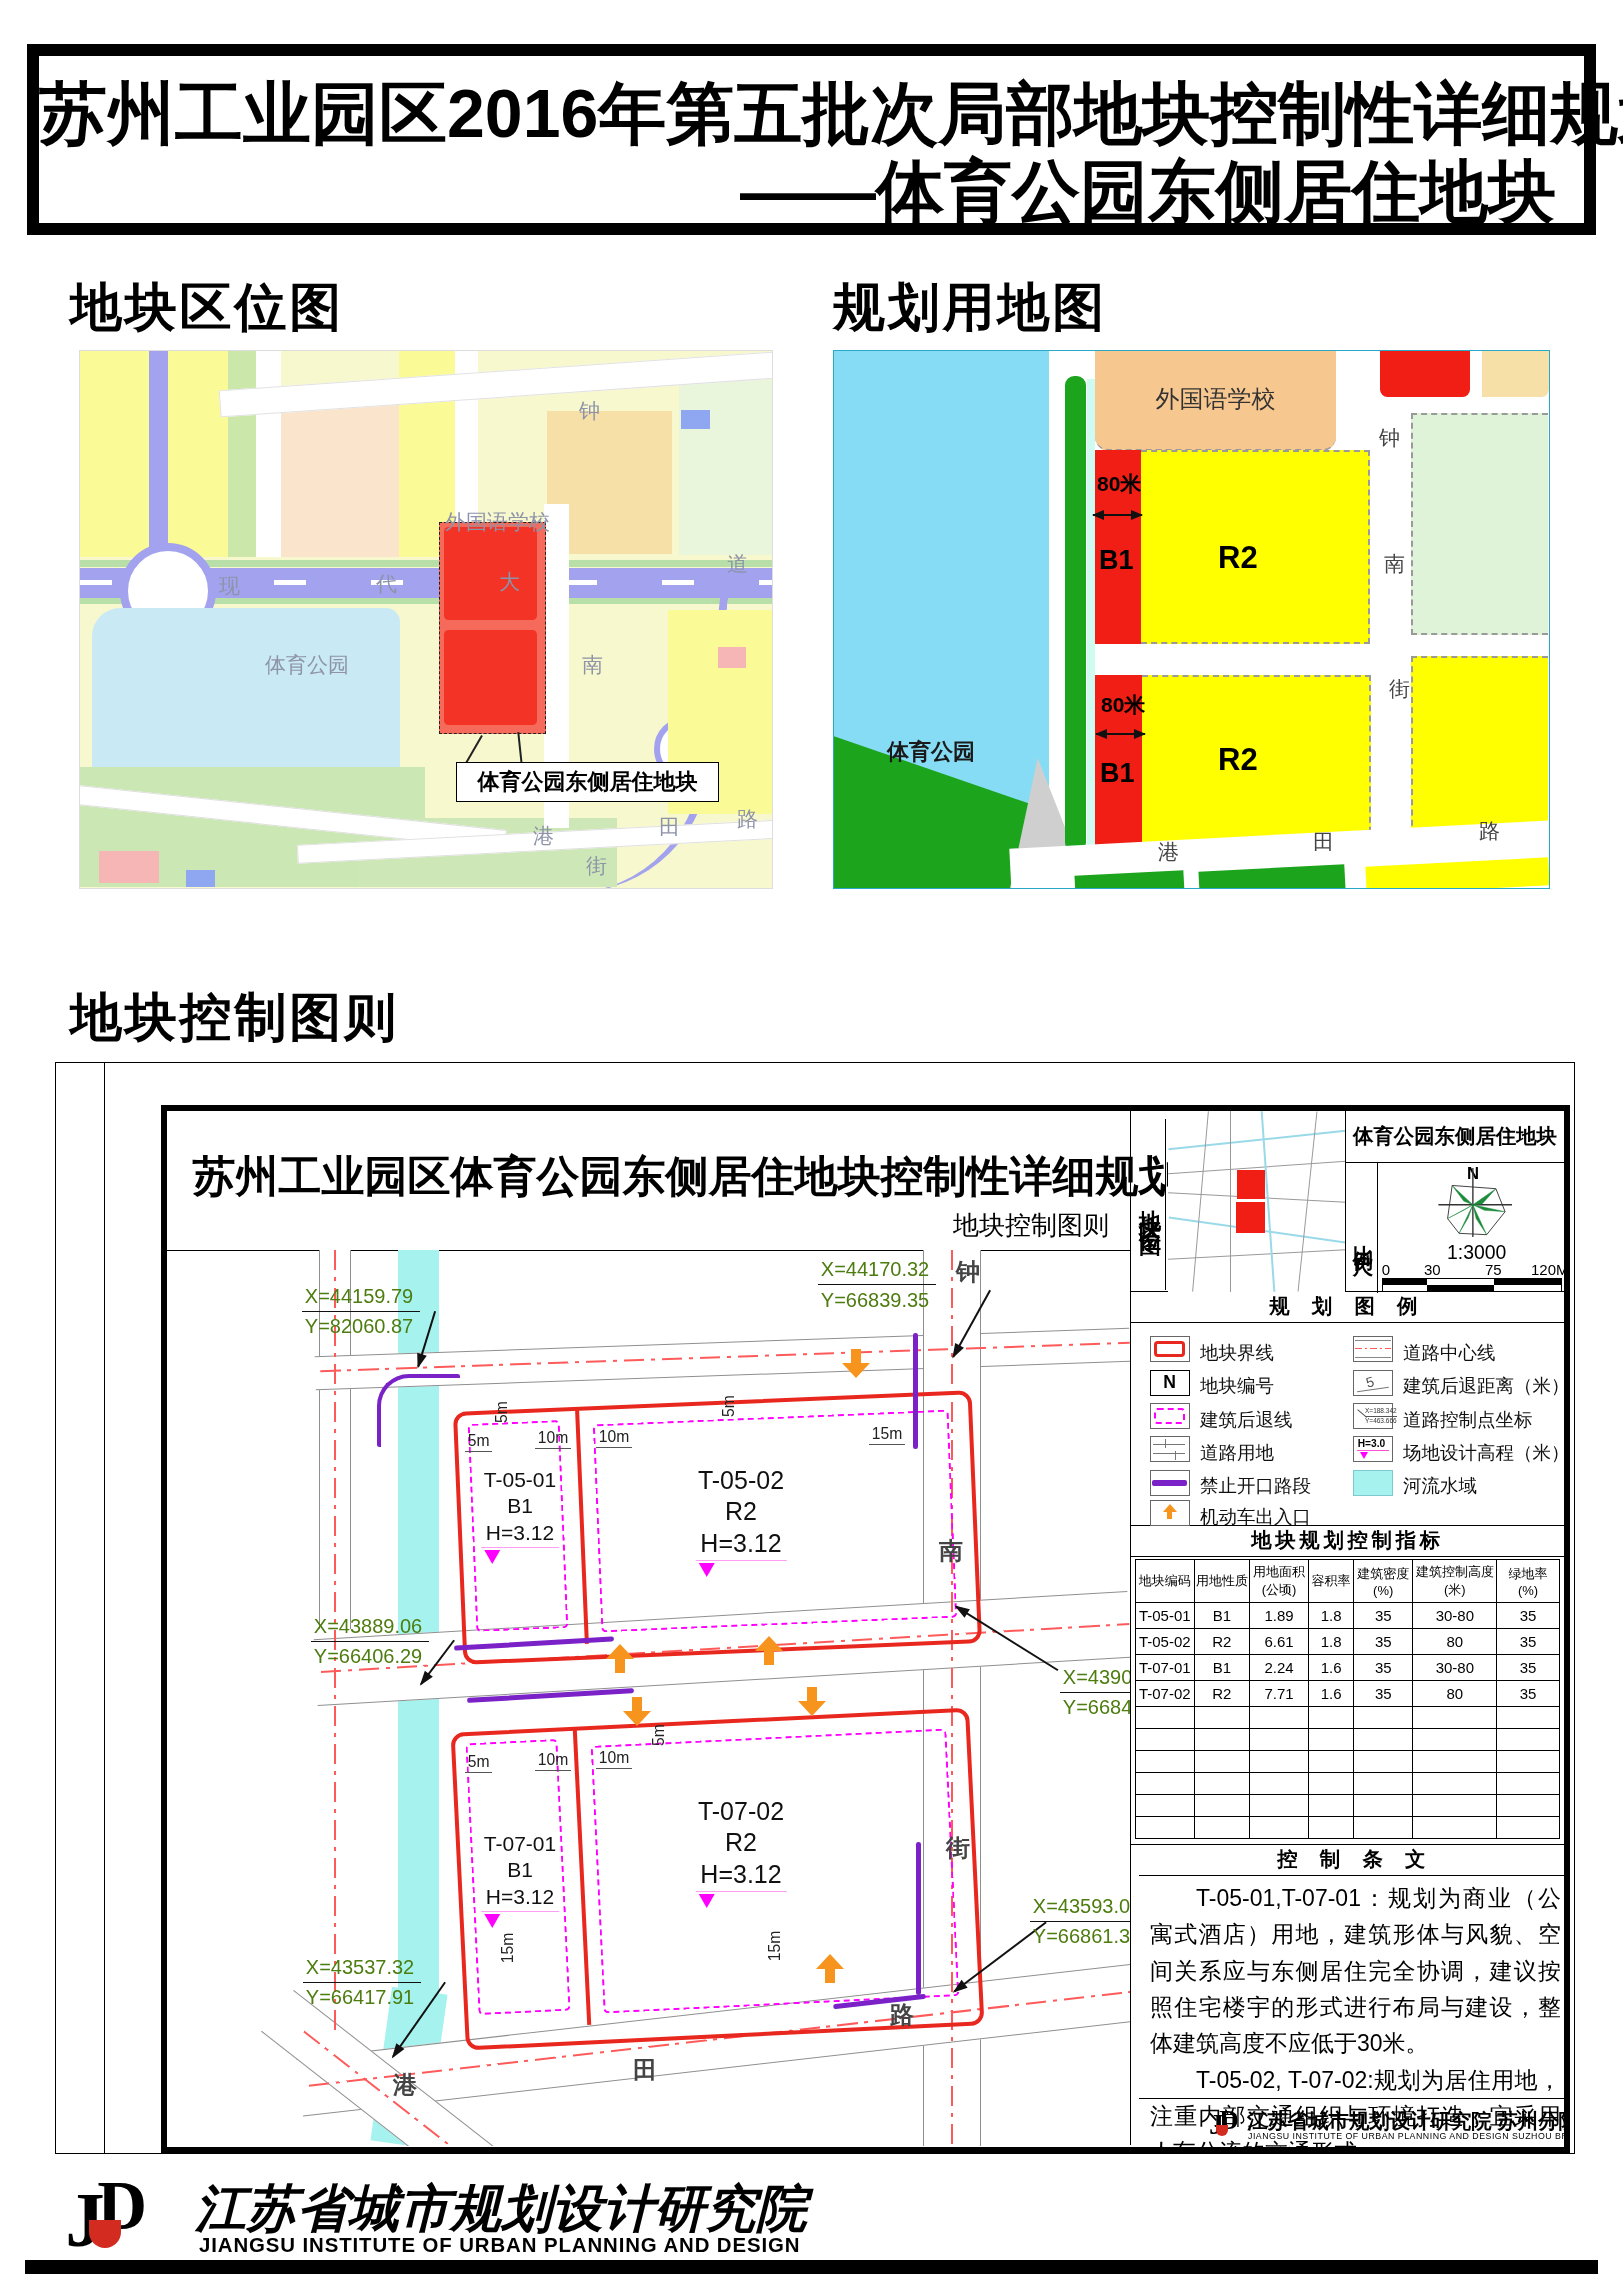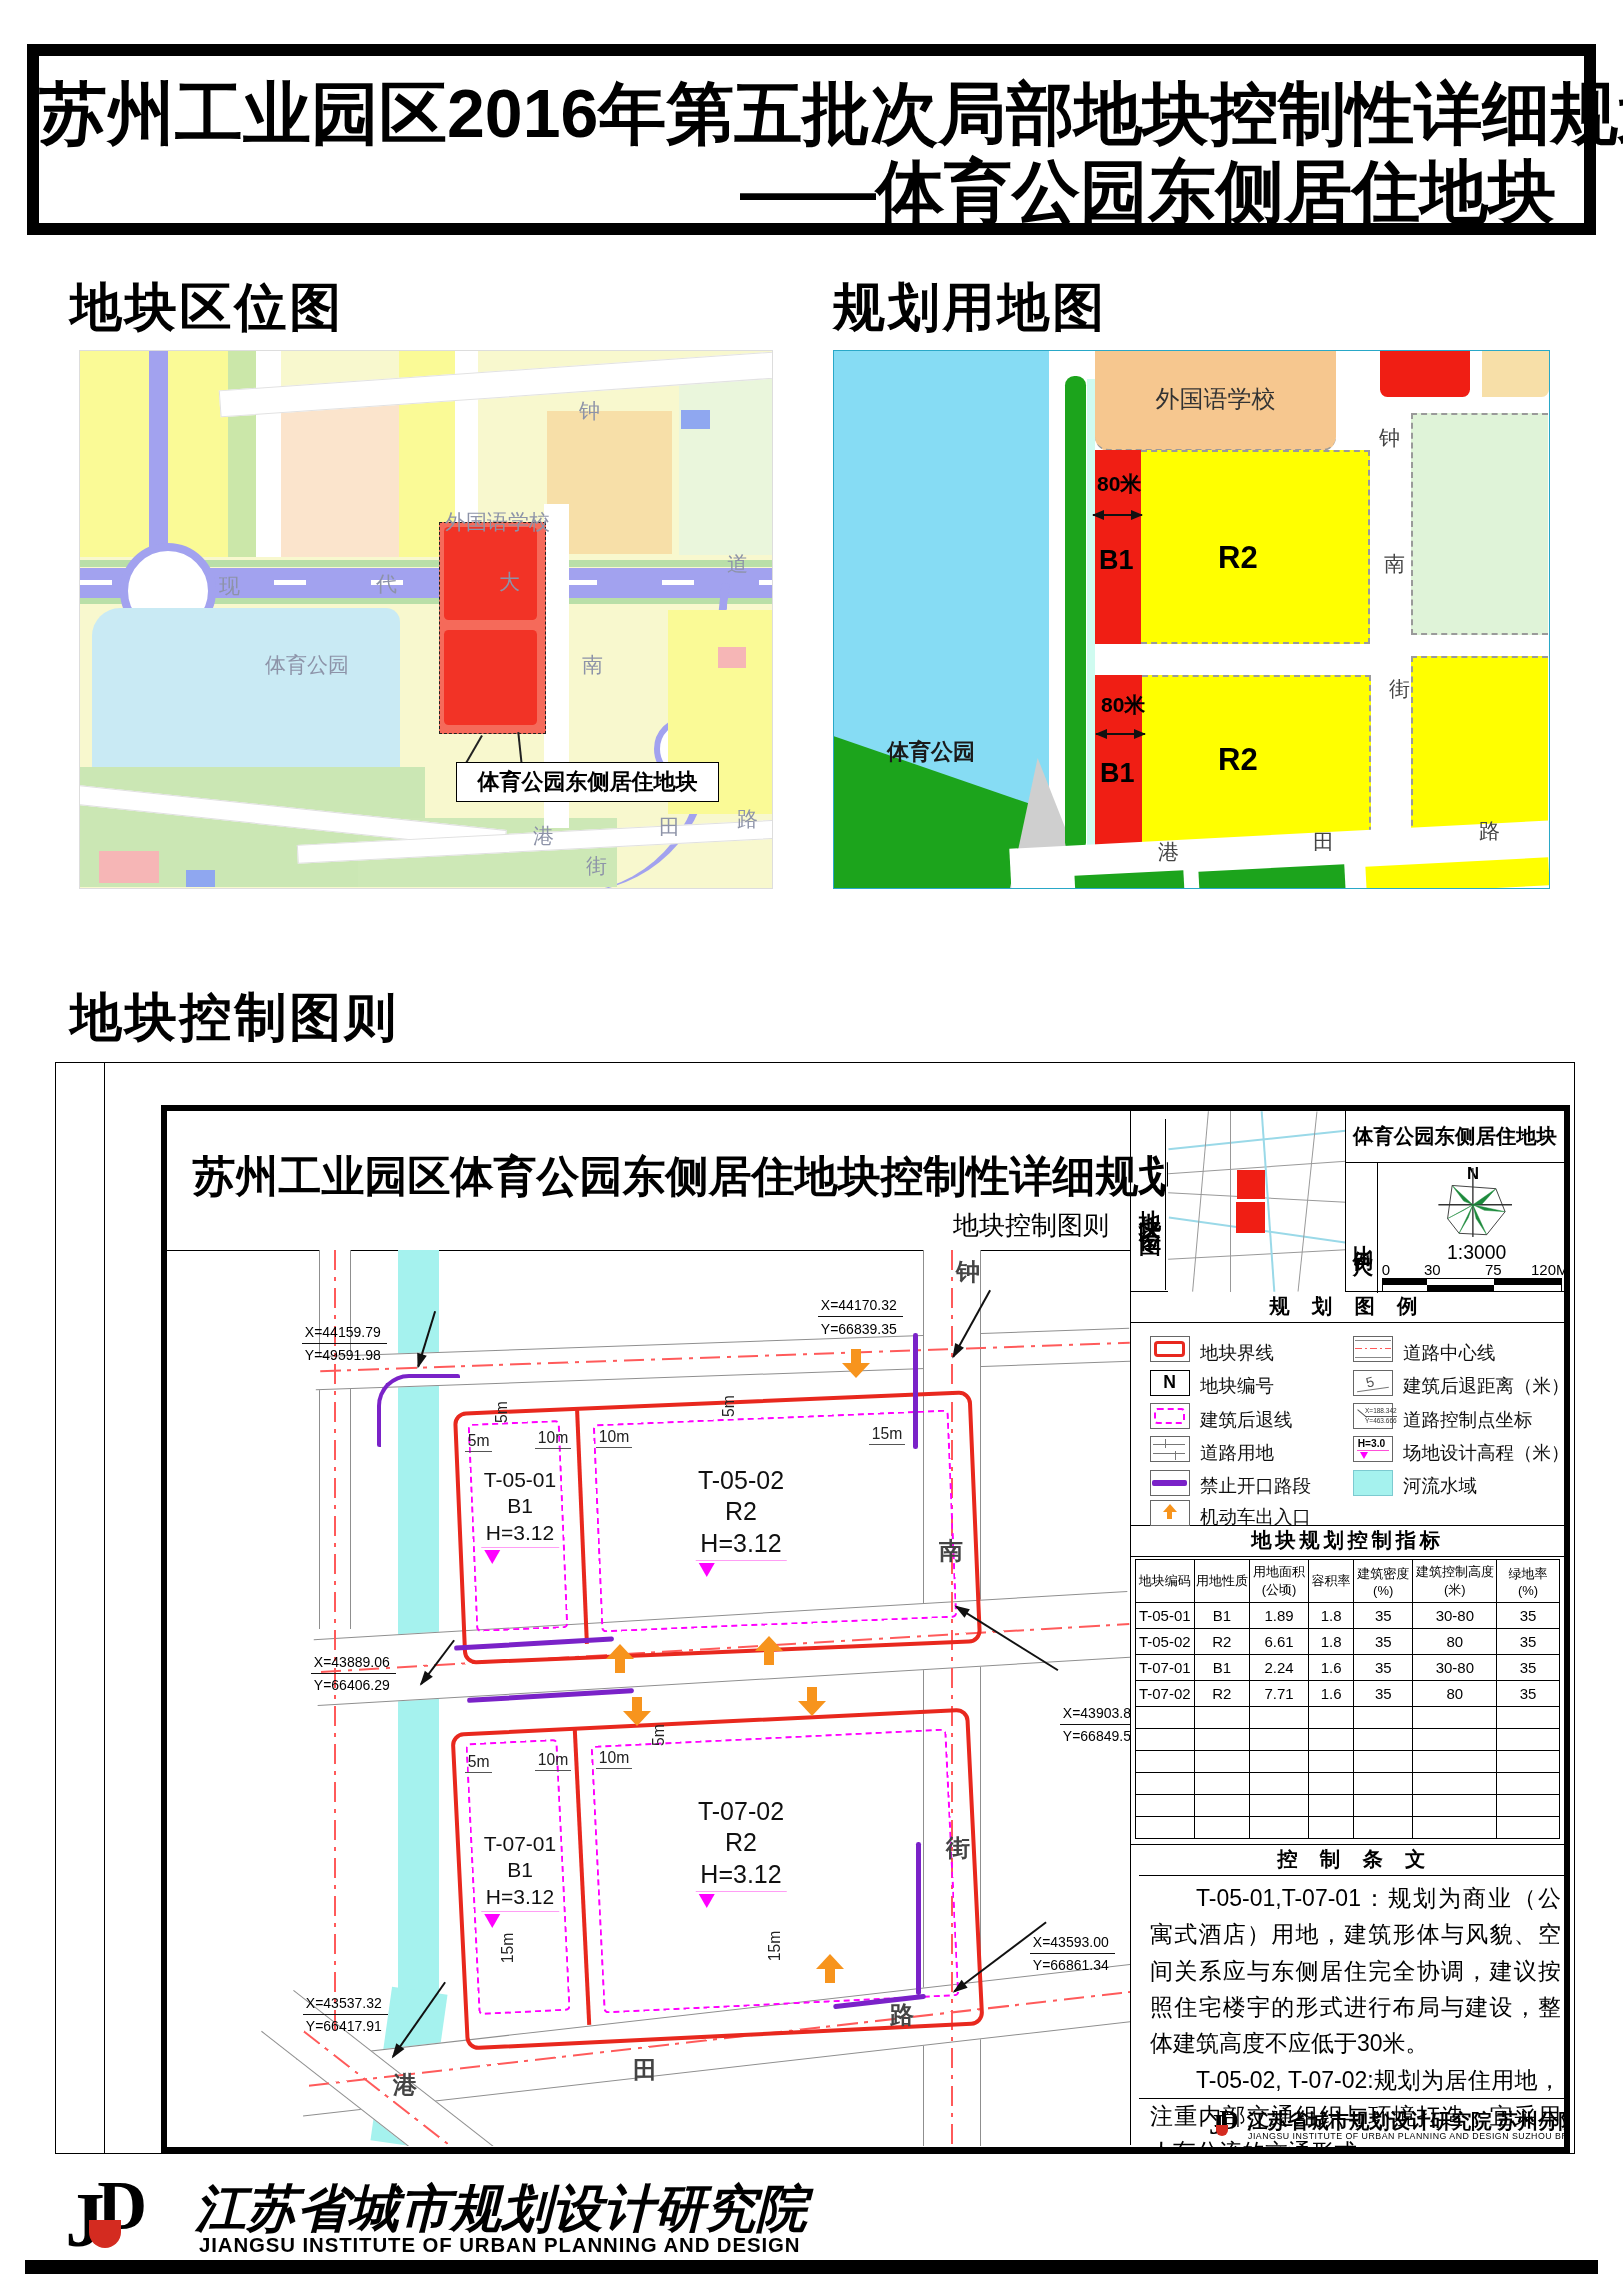--- a/index.html
+++ b/index.html
@@ -18,21 +18,21 @@
   .pb{position:absolute;border:4.2px solid #E8281E;border-radius:13px;}
   .pd{position:absolute;width:4.2px;background:#E8281E;}
   .ins{position:absolute;border:2.3px dashed #FF00FF;border-radius:4.6px;}
   .pp{position:absolute;background:#7A22C8;border-radius:2.3px;}
   .dim{position:absolute;font-size:15.7px;color:#222;border-bottom:1.4px solid #555;padding:0 2.8px 0.9px 2.8px;}
   .dimv{position:absolute;font-size:15.7px;color:#222;transform:rotate(-90deg);}
   .plabel{position:absolute;transform:translateX(-50%);text-align:center;line-height:1.25;color:#111;}
   .eline{border-bottom:1.9px solid #FF9DF5;display:inline-block;padding:0 4.6px 0.9px 4.6px;}
   .mtri{width:0;height:0;border-left:8.8px solid transparent;border-right:8.8px solid transparent;border-top:14px solid #FF00FF;margin:1.9px 0 0 2.8px;}
   
-  .coord{position:absolute;font-size:14px;color:#000000;white-space:nowrap;z-index:30;margin-top:39px;}
+  .coord{position:absolute;font-size:20px;color:#4d7c0f;white-space:nowrap;z-index:30;}
   .coord .x{border-bottom:1.9px solid #111;padding:0 6.5px 2.8px 2.8px;display:inline-block;}
   .coord .y{padding:3.7px 2.8px 0 2.8px;display:block;}
   .lead{position:absolute;height:2.3px;background:#111;transform-origin:0 50%;z-index:29;}
   .lead .ah{position:absolute;right:-1.9px;top:50%;transform:translateY(-50%);width:0;height:0;
             border-left:15px solid #111;border-top:5.1px solid transparent;border-bottom:5.1px solid transparent;}
   
   .oar{position:absolute;width:28px;height:30px;z-index:28;}
   .oar .h{width:0;height:0;border-left:14px solid transparent;border-right:14px solid transparent;border-bottom:15px solid #F7941D;margin:0 auto;}
   .oar .s{width:10.2px;height:14px;background:#F7941D;margin:0 auto;}
   .down{transform:rotate(180deg);}
@@ -288,21 +288,21 @@
 
       <div class="roadlabel b" style="left:789px;top:5.6px;font-size:24px;">钟</div>
       <div class="roadlabel b" style="left:772px;top:285px;font-size:24px;">南</div>
       <div class="roadlabel b" style="left:779px;top:582px;font-size:24px;">街</div>
       <div class="roadlabel b" style="left:226px;top:819px;font-size:24px;">港</div>
       <div class="roadlabel b" style="left:466px;top:804px;font-size:24px;">田</div>
       <div class="roadlabel b" style="left:723px;top:749px;font-size:24px;">路</div>
 
       <div class="coord" style="left:135px;top:35px;">
         <span class="x">X=44159.79</span>
-        <span class="y">Y=49591.98</span>
+        <span class="y">Y=82060.87</span>
       </div>
       <div class="lead" style="left:268px;top:60px;width:58px;transform:rotate(107deg);">
           <span class="ah"></span>
         </div>
 
       <div class="coord" style="left:651px;top:8.3px;">
         <span class="x">X=44170.32</span>
         <span class="y">Y=66839.35</span>
       </div>
       <div class="lead" style="left:823px;top:39px;width:76px;transform:rotate(119deg);">

